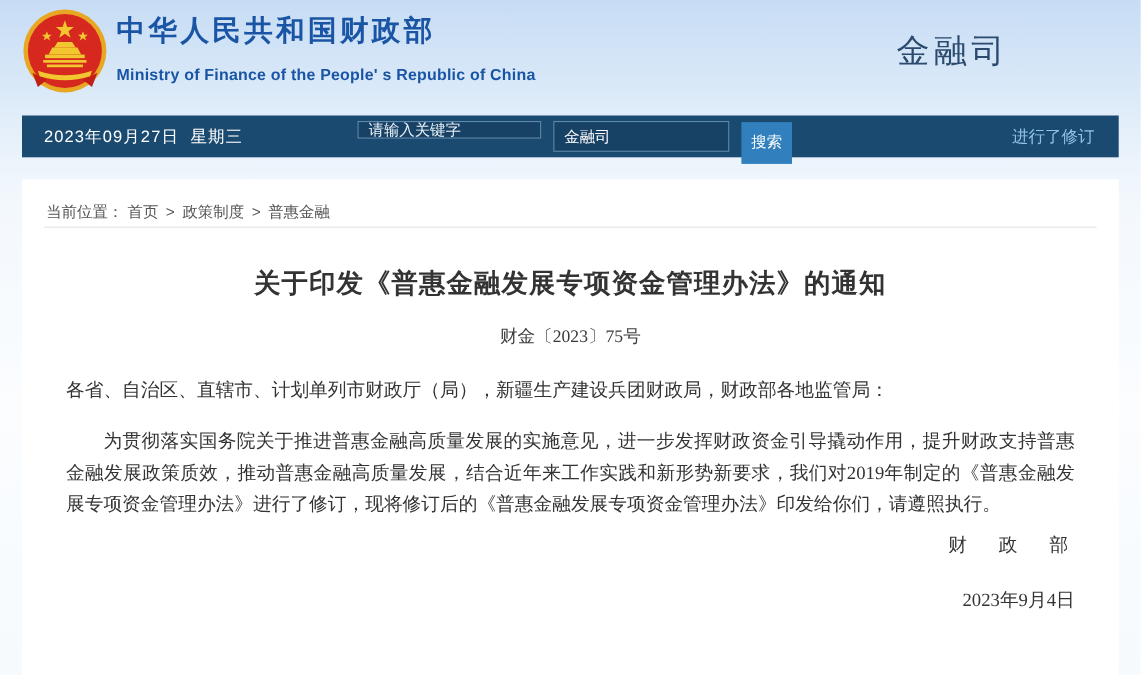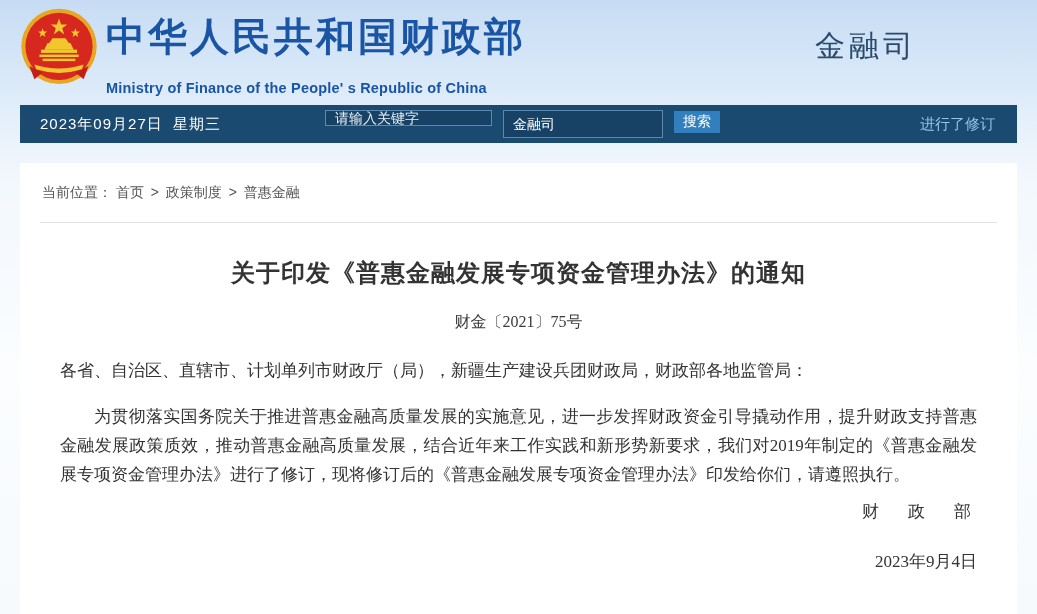--- a/index.html
+++ b/index.html
@@ -8,21 +8,21 @@
     font-family: "Liberation Sans", sans-serif;
     background: linear-gradient(180deg, #c7dcf4 0%, #d8e8f8 12%, #e9f2fb 22%, #f3f8fd 30%, #fbfdff 60%, #f6fafd 100%);
     overflow: hidden;
   }
 
   
   .header { position: relative; height: 105px; }
   .emblem { position: absolute; left: 18px; top: 7px; width: 82px; height: 82px; }
   .site-title-block { position: absolute; left: 106px; top: 10px; }
   .site-title-cn {
-    color: #1a55a5; font-size: 39px; font-weight: bold; letter-spacing: 3px;
+    color: #1a55a5; font-size: 26px; font-weight: bold; letter-spacing: 3px;
     font-family: "Liberation Sans", sans-serif;
   }
   .site-title-en {
     color: #1a55a5; font-size: 14.5px; font-weight: bold; margin-top: 16px; letter-spacing: 0.2px;
   }
   .dept-title {
     position: absolute; right: 120px; top: 26px;
     color: #2b4a6e; font-size: 30px; letter-spacing: 4px; font-weight: 400;
   }
 
@@ -37,35 +37,35 @@
     background: rgba(10, 40, 66, 0.25); border: 1px solid #5d89ab; color: #fff;
     font-size: 14px; padding: 0 9px; outline: none; font-family: "Liberation Sans", sans-serif;
   }
   .nav-search-input::placeholder { color: #e8f1f8; opacity: 1; }
   .nav-scope-select {
     position: absolute; left: 483px; top: 5px; width: 160px; height: 28px;
     background: rgba(10, 40, 66, 0.25); border: 1px solid #5d89ab; color: #fff;
     font-size: 14px; line-height: 26px; padding: 0 9px; cursor: pointer;
   }
   .nav-search-btn {
-    position: absolute; left: 654px; top: 6px; width: 46px; height: 22px;
+    position: absolute; left: 654px; top: 6px; width: 46px; height: 38px;
     background: #3180bd; border: none; color: #fff; font-size: 14px;
     cursor: pointer; font-family: "Liberation Sans", sans-serif;
   }
   .nav-home-link {
     position: absolute; right: 22px; top: 10px; color: #8fc3e8; font-size: 15px;
     text-decoration: none; cursor: pointer;
   }
 
   
   .content {
     margin: 20px 20px 0 20px; background: #ffffff; height: 451px; position: relative;
   }
   .breadcrumb-row {
-    margin: 0 20px; padding: 21px 2px 20px 2px; border-bottom: 1px solid #e3e3e3;
+    margin: 0 20px; padding: 21px 2px 4px 2px; border-bottom: 1px solid #e3e3e3;
     font-size: 14px; color: #555;
   }
   .breadcrumb-row a { color: #555; text-decoration: none; cursor: pointer; }
   .crumb-sep { margin: 0 3px; }
 
   .doc-title {
     margin-top: 34px; text-align: center; font-size: 24px; font-weight: bold;
     color: #333; letter-spacing: 1px;
   }
   .doc-number {
@@ -121,21 +121,21 @@
   <div class="breadcrumb-row">
     <span>当前位置：</span>
     <a>首页</a>
     <span class="crumb-sep">&gt;</span>
     <a>政策制度</a>
     <span class="crumb-sep">&gt;</span>
     <a>普惠金融</a>
   </div>
 
   <h1 class="doc-title">关于印发《普惠金融发展专项资金管理办法》的通知</h1>
-  <div class="doc-number">财金〔2021〕75号</div>
+  <div class="doc-number">财金〔2023〕75号</div>
 
   <p class="doc-body salutation">各省、自治区、直辖市、计划单列市财政厅（局），新疆生产建设兵团财政局，财政部各地监管局：</p>
   <p class="doc-body main-para">为贯彻落实国务院关于推进普惠金融高质量发展的实施意见，进一步发挥财政资金引导撬动作用，提升财政支持普惠金融发展政策质效，推动普惠金融高质量发展，结合近年来工作实践和新形势新要求，我们对2019年制定的《普惠金融发展专项资金管理办法》进行了修订，现将修订后的《普惠金融发展专项资金管理办法》印发给你们，请遵照执行。</p>
 
   <div class="sign-block">
     <div class="signer">财　政　部</div>
     <div class="sign-date">2023年9月4日</div>
   </div>
 </div>
 

